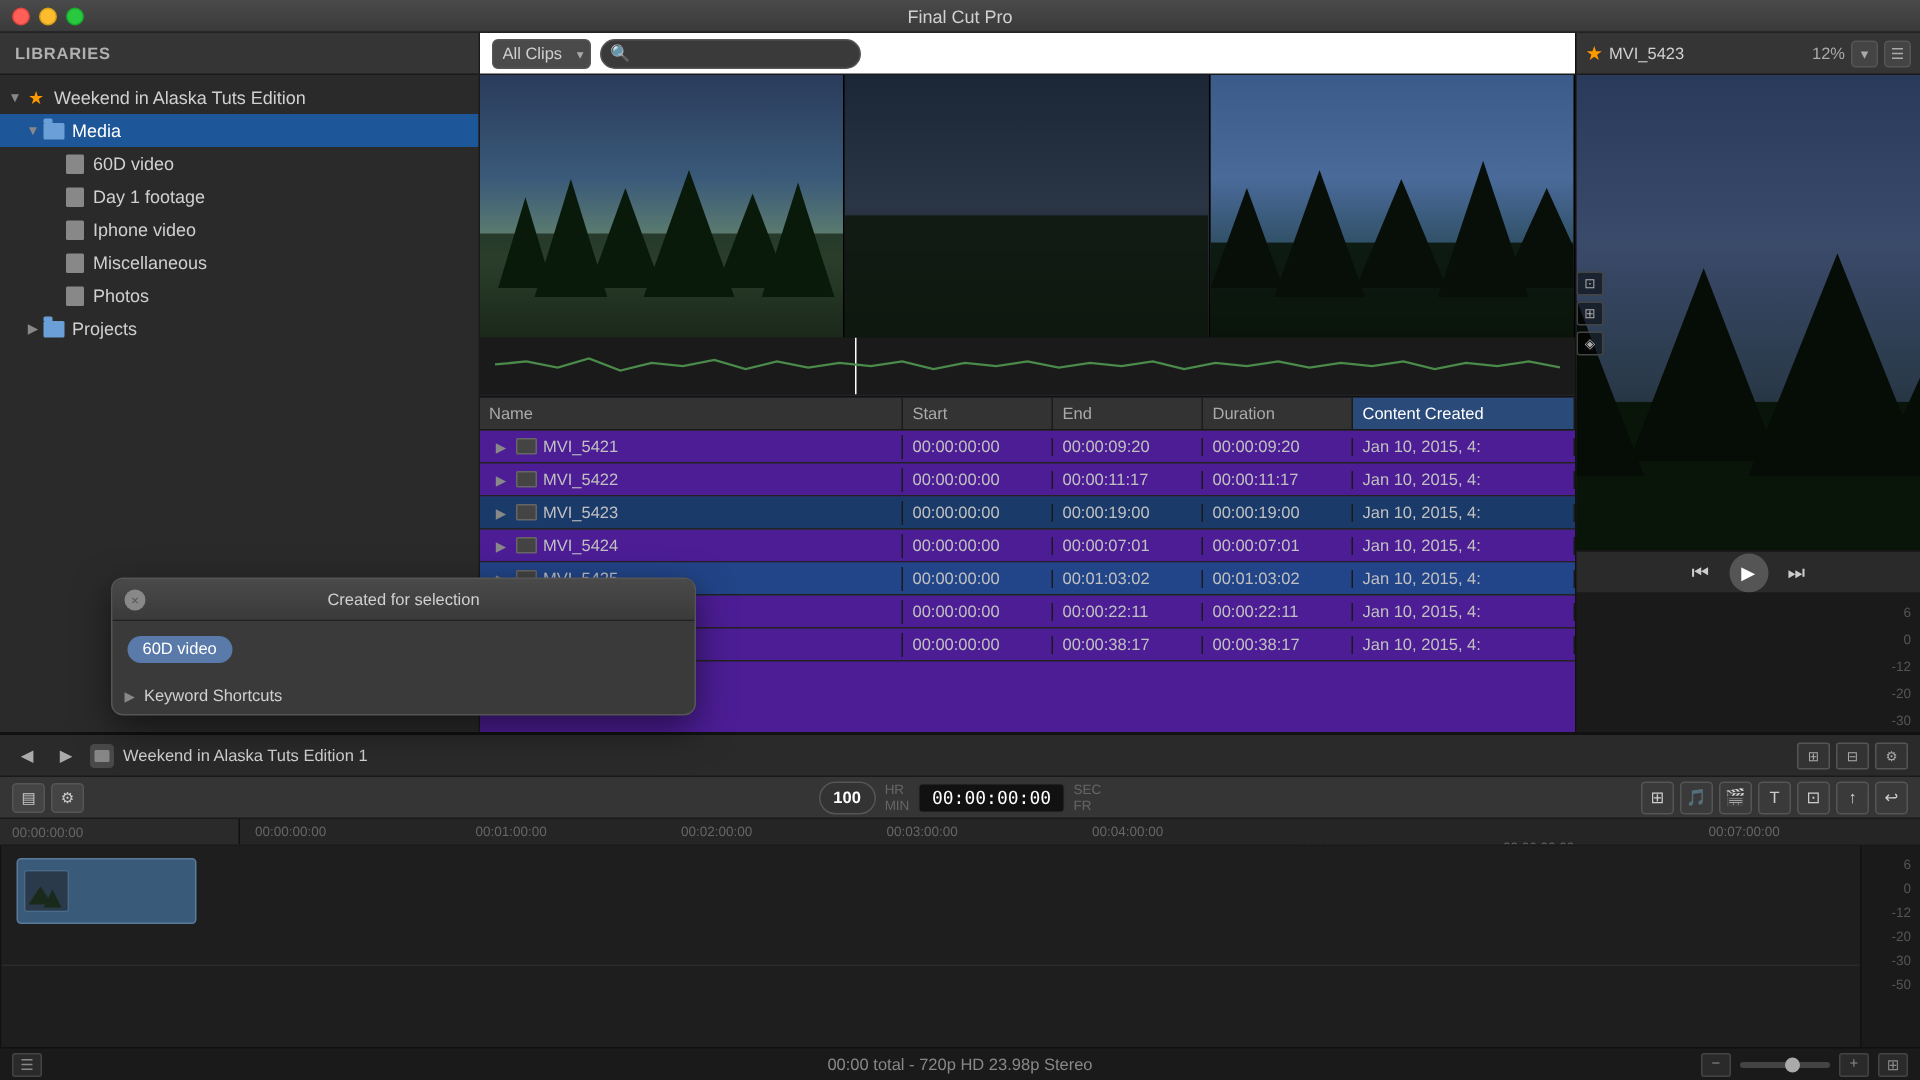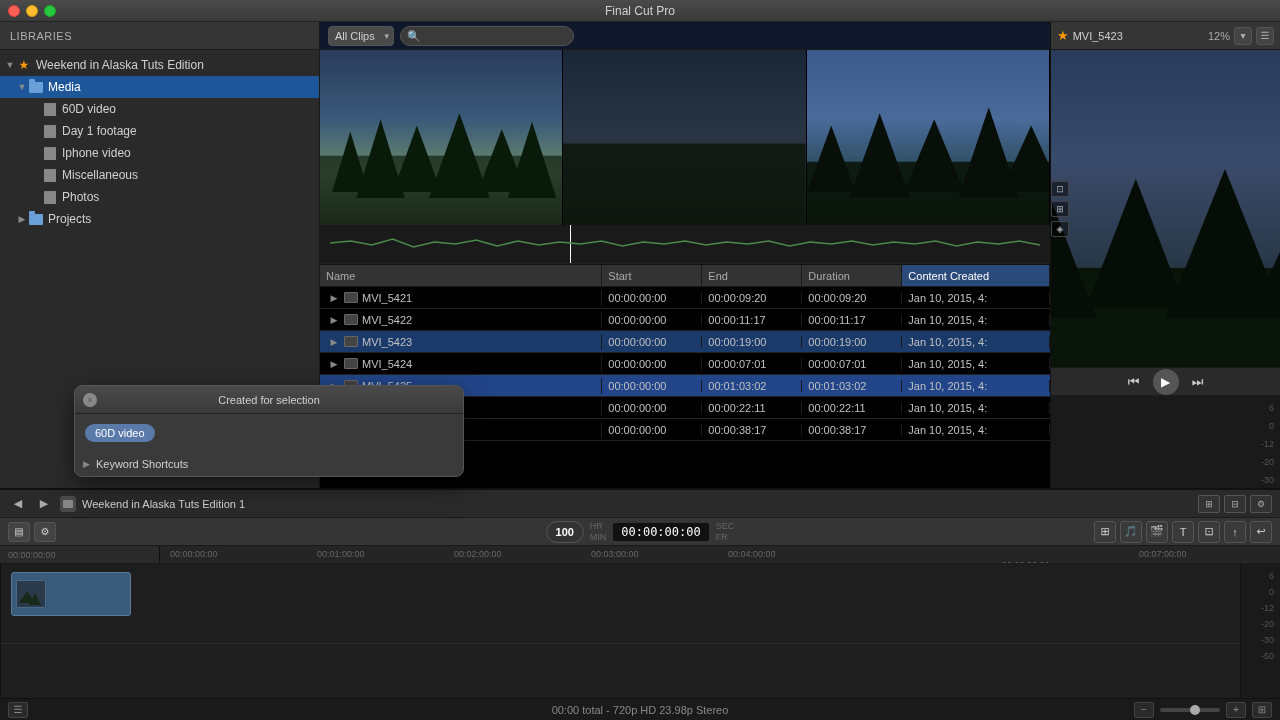--- a/index.html
+++ b/index.html
@@ -64,21 +64,21 @@
     #sidebar-header {
       height: 28px;
       background: #353535;
       display: flex;
       align-items: center;
       padding: 0 10px;
       border-bottom: 1px solid #1a1a1a;
     }
     #sidebar-header span {
       font-size: 11px;
-      font-weight: 400;
+      font-weight: 700;
       color: #b0b0b0;
       text-transform: uppercase;
       letter-spacing: 0.5px;
     }
     #sidebar-tree {
       flex: 1;
       overflow-y: auto;
       padding: 4px 0;
     }
     .tree-item {
@@ -153,21 +153,21 @@
       flex: 1;
       display: flex;
       flex-direction: column;
       background: #2a2a2a;
       overflow: hidden;
     }
 
     
     #browser-toolbar {
       height: 28px;
-      background: #0f172a;
+      background: #ffffff;
       display: flex;
       align-items: center;
       padding: 0 8px;
       border-bottom: 1px solid #1a1a1a;
       gap: 6px;
     }
     .browser-dropdown {
       background: #4a4a4a;
       border: 1px solid #555;
       border-radius: 4px;
@@ -290,21 +290,21 @@
       padding: 0 8px;
       font-size: 11px;
       color: #aaa;
       border-bottom: 1px solid #111;
     }
 
     
     #clip-list {
       flex: 1;
       overflow-y: auto;
-      background: #000000;
+      background: #4c1d95;
     }
     #clip-list-header {
       display: flex;
       height: 22px;
       background: #333;
       border-bottom: 1px solid #1a1a1a;
       position: sticky;
       top: 0;
       z-index: 10;
     }

